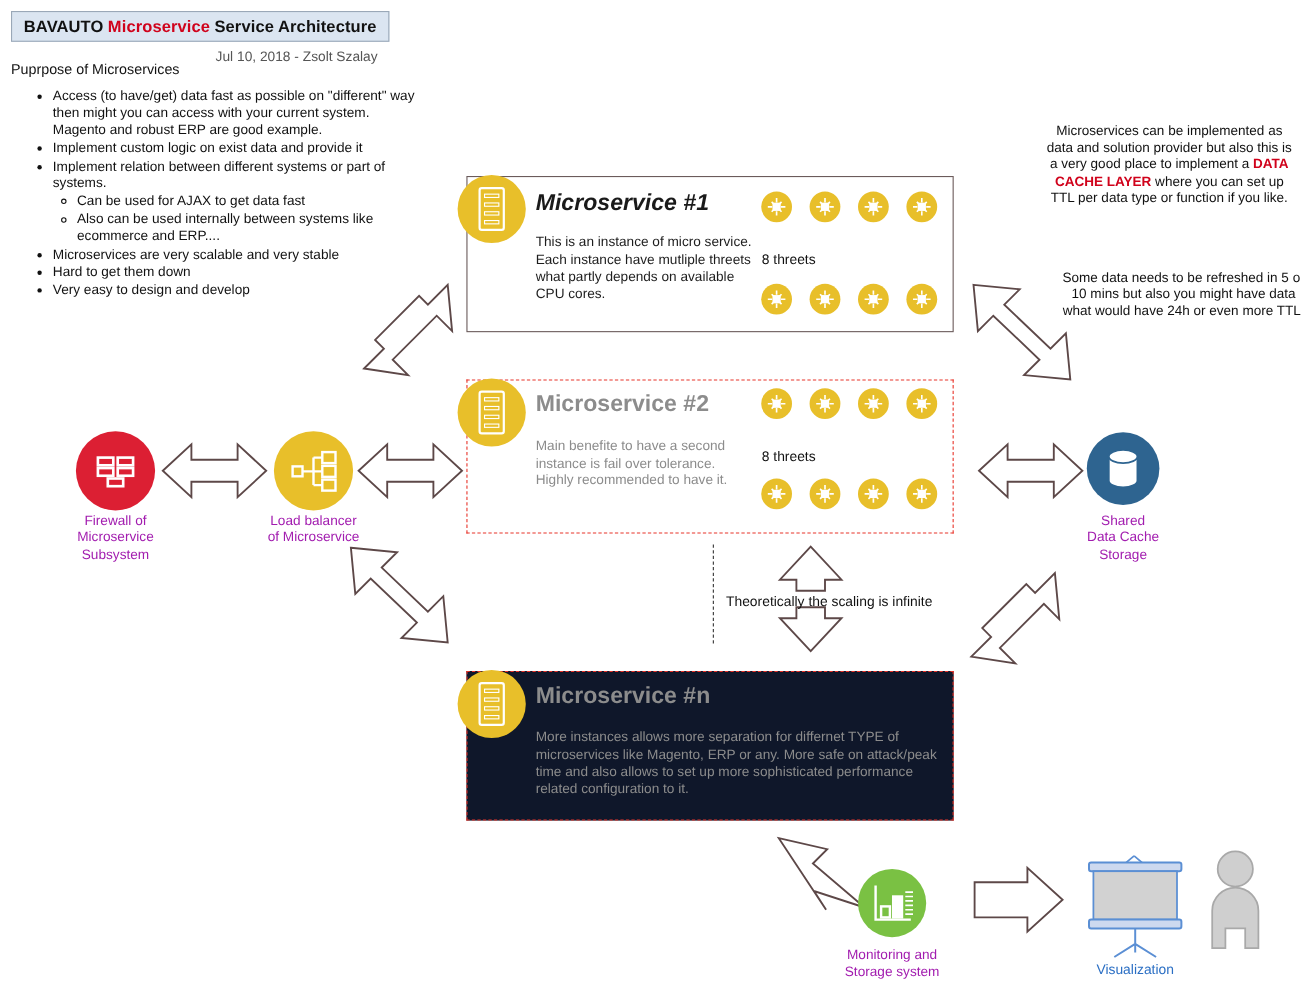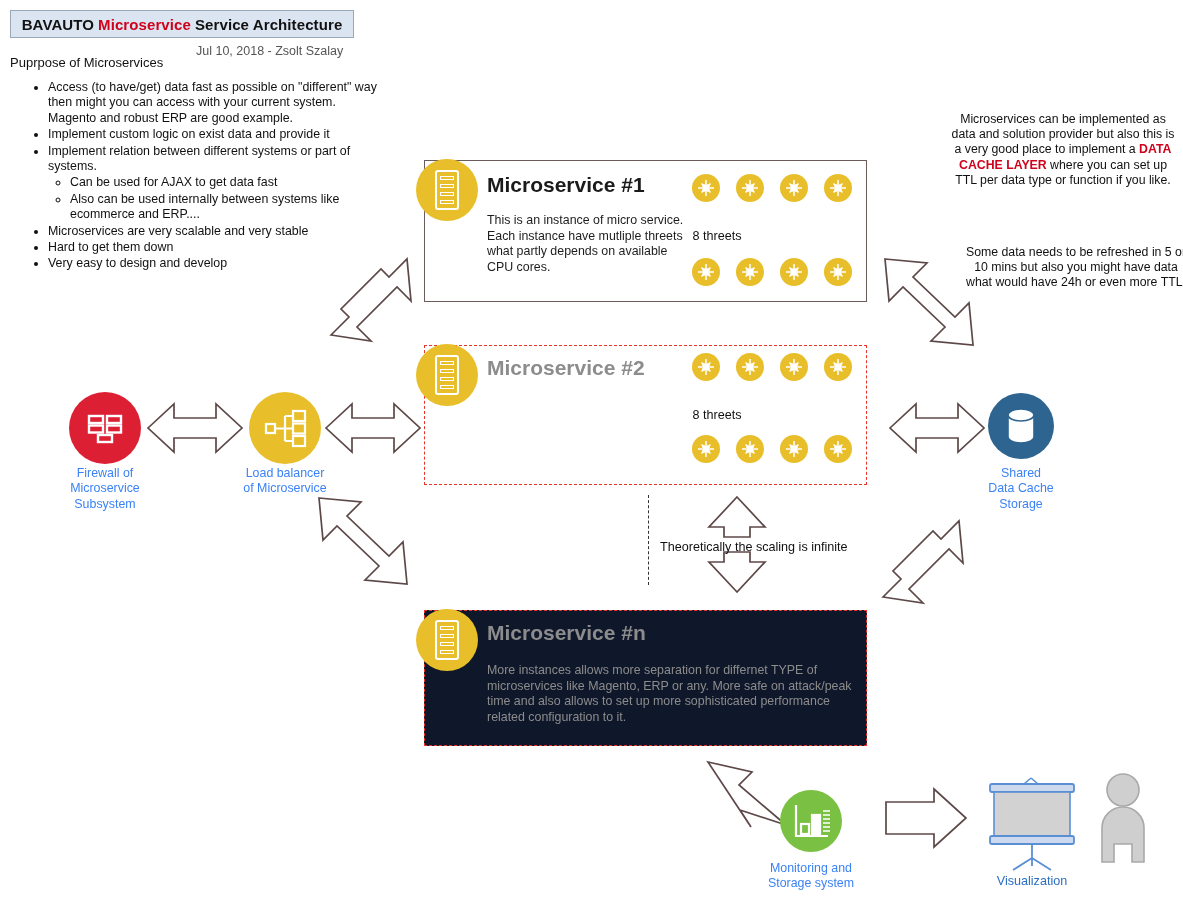--- a/index.html
+++ b/index.html
@@ -94,21 +94,21 @@
     top: 610px; height: 136px;
     border: 1.6px dashed #e8342a;
     background: #0f172a;
   }
   .ms-title {
     position: absolute;
     left: 62px;
     font-size: 21px;
     font-weight: bold;
   }
-  .ms-title.dark { color: #1a1a1a; }
+  .ms-title.dark { color: #1a1a1a; font-style: italic; }
   .ms-title.gray { color: #8c8c8c; }
   .ms-desc {
     position: absolute;
     left: 62px;
     font-size: 12.4px;
     line-height: 15.6px;
   }
   .ms-desc.dark { color: #1d1d1d; }
   .ms-desc.gray { color: #8c8c8c; }
 
@@ -155,21 +155,21 @@
   
   .node-circle {
     position: absolute;
     border-radius: 50%;
   }
   .node-label {
     position: absolute;
     text-align: center;
     font-size: 12.4px;
     line-height: 15.4px;
-    color: #3b82f6;
+    color: #a21caf;
   }
 
   #firewall-circle { left: 69px; top: 392px; width: 72px; height: 72px; background: #dc1f33; }
   #firewall-label  { left: 40px; top: 466px; width: 130px; }
   #lb-circle       { left: 249px; top: 392px; width: 72px; height: 72px; background: #e8bf2a; }
   #lb-label        { left: 218px; top: 466px; width: 134px; }
   #storage-circle  { left: 988px; top: 393px; width: 66px; height: 66px; background: #2e6490; }
   #storage-label   { left: 956px; top: 466px; width: 130px; }
   #monitor-circle  { left: 780px; top: 790px; width: 62px; height: 62px; background: #7ac143; }
   #monitor-label   { left: 746px; top: 861px; width: 130px; }
@@ -272,20 +272,21 @@
   <div class="glyph">
       <i></i>
       <i></i>
       <i></i>
       <i></i>
     </div>
 </div>
 
 <div class="abs ms-box" id="ms2-box">
   <div class="ms-title gray" style="top:10px">Microservice #2</div>
+  <div class="ms-desc gray" style="top:52px; width:200px">Main benefite to have a second instance is fail over tolerance. Highly recommended to have it.</div>
   <div class="threads-label" style="left:232px; top:62px">8 threets</div>
 </div>
 <div class="abs server-icon" style="left:416px; top:344px">
   <div class="glyph">
       <i></i>
       <i></i>
       <i></i>
       <i></i>
     </div>
 </div>

